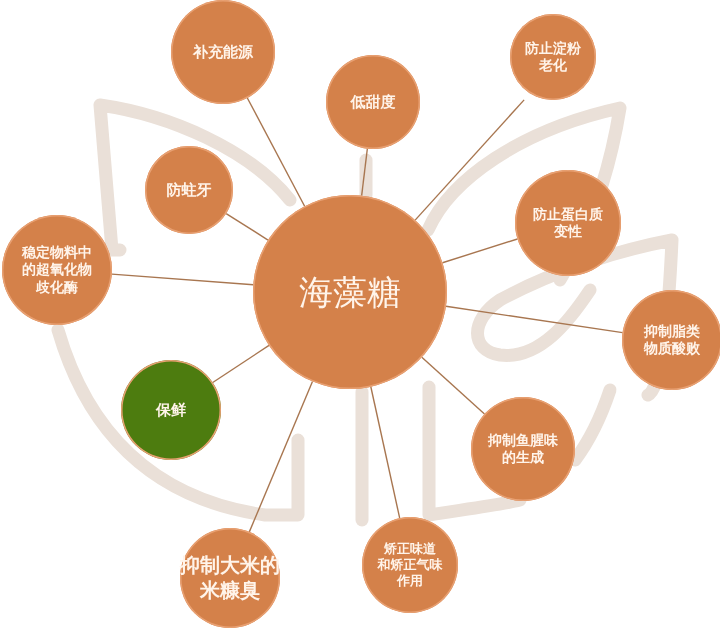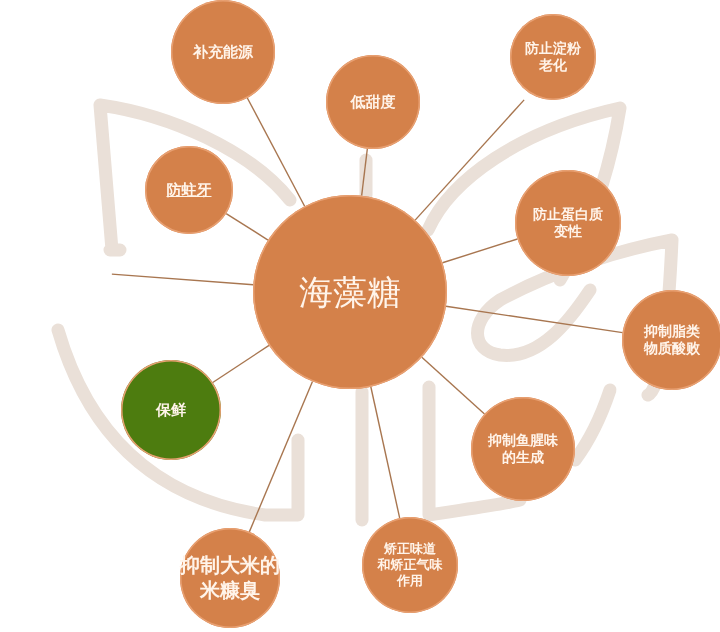--- a/index.html
+++ b/index.html
@@ -55,25 +55,30 @@
       <span class="node-label" style="font-size: 15px;">补充能源</span>
     </div>
   <div class="node" style="left: 326px; top: 55px; width: 94px; height: 94px; background: rgb(212, 129, 74); color: rgb(255, 244, 234); justify-content: center;">
       <span class="node-label" style="font-size: 15px;">低甜度</span>
     </div>
   <div class="node" style="left: 510px; top: 14px; width: 86px; height: 86px; background: rgb(212, 129, 74); color: rgb(255, 244, 234);">
       <span class="node-label" style="font-size: 14px;">防止淀粉
 老化</span>
     </div>
   <div class="node" style="left: 145px; top: 146px; width: 88px; height: 88px; background: rgb(212, 129, 74); color: rgb(255, 244, 234);">
-      <span class="node-label" style="font-size: 15px; text-decoration: underline;">防蛀牙</span>
+      <span class="node-label" style="font-size: 15px;">防蛀牙</span>
     </div>
   <div class="node" style="left: 515px; top: 170px; width: 106px; height: 106px; background: rgb(212, 129, 74); color: rgb(255, 244, 234);">
       <span class="node-label" style="font-size: 14px;">防止蛋白质
 变性</span>
+    </div>
+  <div class="node" style="left: 2px; top: 215px; width: 110px; height: 110px; background: rgb(212, 129, 74); color: rgb(255, 244, 234);">
+      <span class="node-label" style="font-size: 14px;">稳定物料中
+的超氧化物
+歧化酶</span>
     </div>
   <div class="node" style="left: 622px; top: 290px; width: 100px; height: 100px; background: rgb(212, 129, 74); color: rgb(255, 244, 234);">
       <span class="node-label" style="font-size: 14px;">抑制脂类
 物质酸败</span>
     </div>
   <div class="node" style="left: 121px; top: 360px; width: 100px; height: 100px; background: #4d7c0f; color: rgb(255, 244, 234);">
       <span class="node-label" style="font-size: 15px;">保鲜</span>
     </div>
   <div class="node" style="left: 471px; top: 397px; width: 104px; height: 104px; background: rgb(212, 129, 74); color: rgb(255, 244, 234);">
       <span class="node-label" style="font-size: 14px;">抑制鱼腥味

